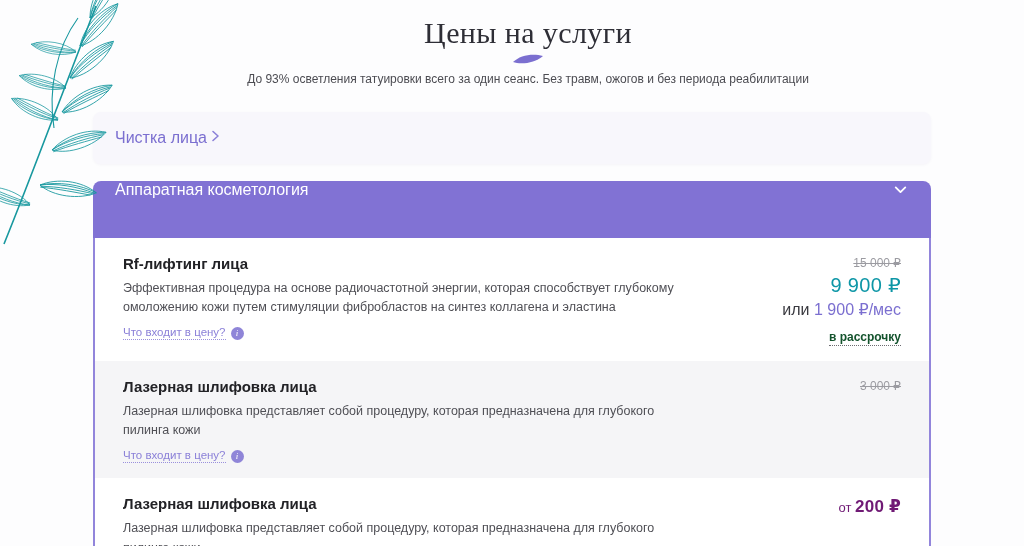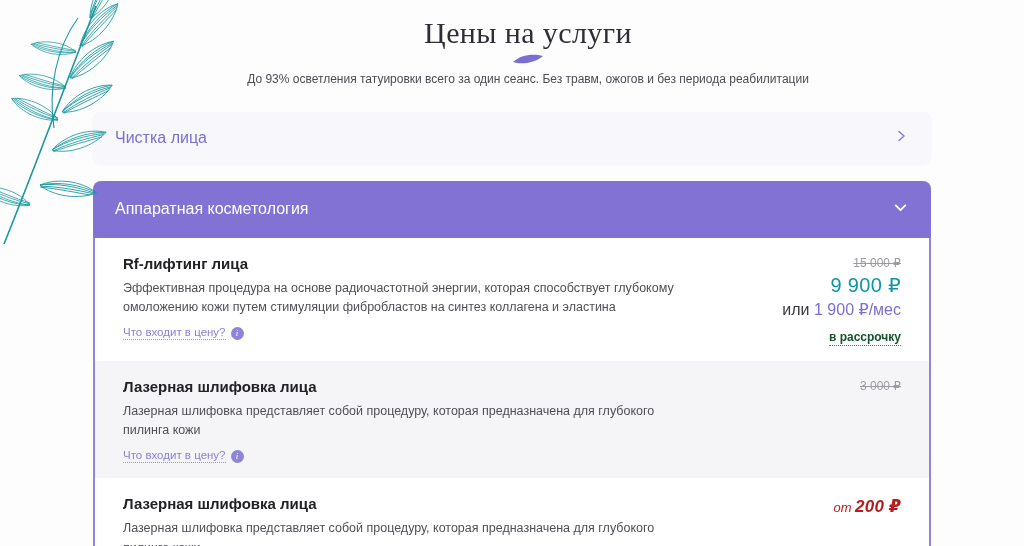--- a/index.html
+++ b/index.html
@@ -17,29 +17,29 @@
     font-family:"Liberation Serif","DejaVu Serif",serif;
     font-size:30px; font-weight:400; color:#2e2e36; letter-spacing:.4px; line-height:1.15;
   }
   .ornament { margin-top:2px; line-height:0; }
   .page-subtitle { margin-top:7px; font-size:12px; color:#4c4c52; }
 
   .container { width:838px; margin:26px auto 0; }
 
   .card-collapsed {
     height:52px; background:#f8f7fc; border-radius:8px;
-    display:flex; align-items:center; justify-content:space-between;
+    display:flex; align-items:center; 
     padding:0 22px; margin-bottom:17px; cursor:pointer;
     box-shadow:0 1px 3px rgba(40,30,90,.04);
   }
   .card-collapsed .cat-label { font-size:16px; font-weight:500; color:#7b6fd0; }
 
   .acc-header {
     height:57px; background:#8172d4; border-radius:8px 8px 0 0;
-    display:flex; align-items:center; justify-content:space-between;
+    display:flex; align-items:flex-start; justify-content:space-between;
     padding:0 22px; cursor:pointer;
   }
   .acc-header .cat-label { font-size:16px; font-weight:500; color:#ffffff; }
 
   .acc-body { background:#fff; border:2px solid #9285db; border-top:none; }
 
   .service-row { display:flex; justify-content:space-between; padding:17px 28px 15px; }
   .service-row.alt { background:#f5f5f7; }
   .service-main { max-width:600px; }
   .service-title { font-size:15px; font-weight:700; color:#222226; margin-bottom:7px; }
@@ -57,21 +57,21 @@
 
   .service-price { text-align:right; min-width:160px; padding-top:1px; }
   .old-price { font-size:12px; color:#9b9ba1; text-decoration:line-through; margin-bottom:3px; }
   .price-main { font-size:20px; font-weight:400; color:#0d96a6; letter-spacing:.3px; }
   .installment-line { font-size:16px; color:#3a3a40; margin-top:3px; }
   .installment-line .installment-price { color:#7b6fd0; }
   .installment-note {
     display:inline-block; font-size:12px; font-weight:700; color:#14532d;
     border-bottom:1px dotted #6b6b70; margin-top:11px; padding-bottom:1px;
   }
-  .price-simple { font-size:13px; color:#b91c1c; white-space:nowrap;font-style:italic; }
+  .price-simple { font-size:13px; color:#701a75; white-space:nowrap; }
   .price-simple .price-value { font-size:17px; font-weight:700; letter-spacing:.2px; }
 </style>
 </head>
 <body>
 
 <div class="decoration">
   <svg width="135" height="245" viewBox="0 0 135 245" fill="none" xmlns="http://www.w3.org/2000/svg">
     <defs>
       <g id="lf" stroke="#18989f" stroke-width="0.8" fill="none">
         <path d="M0 0 C14 -12 38 -17 56 -10 C42 2 16 7 0 0 Z"></path>

